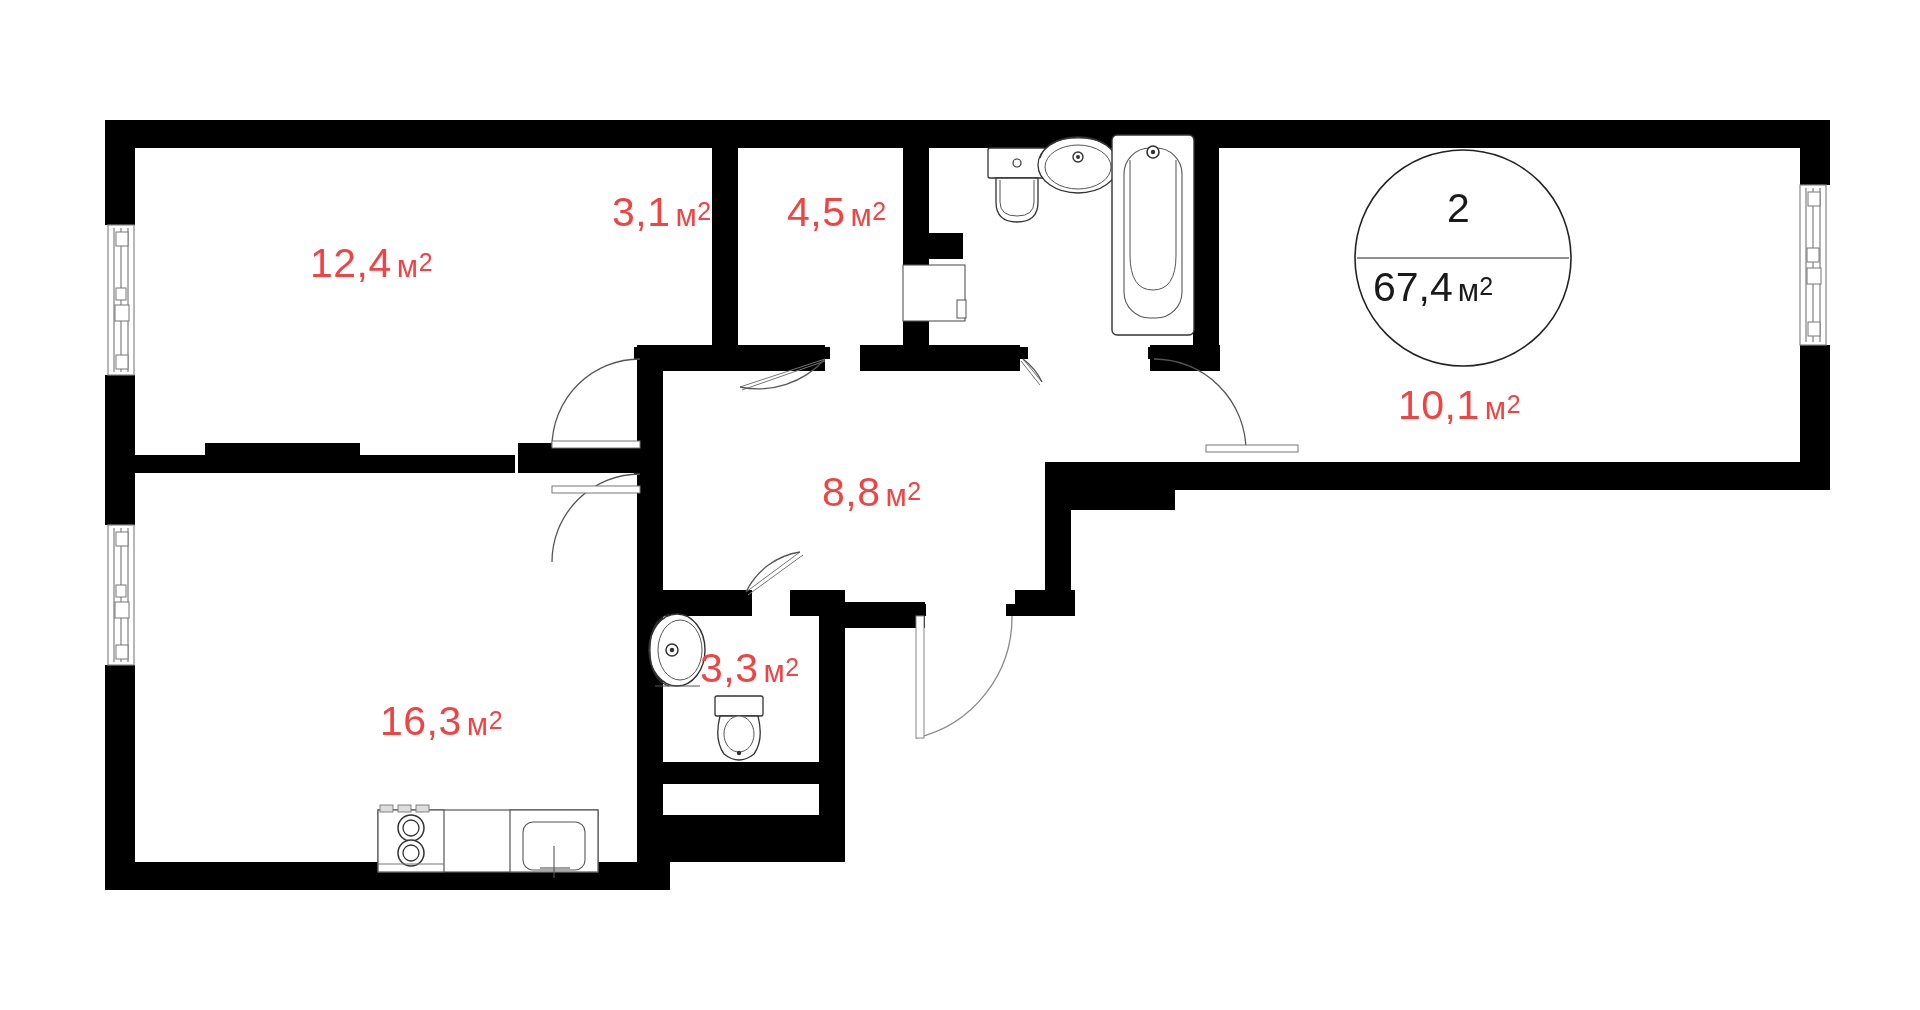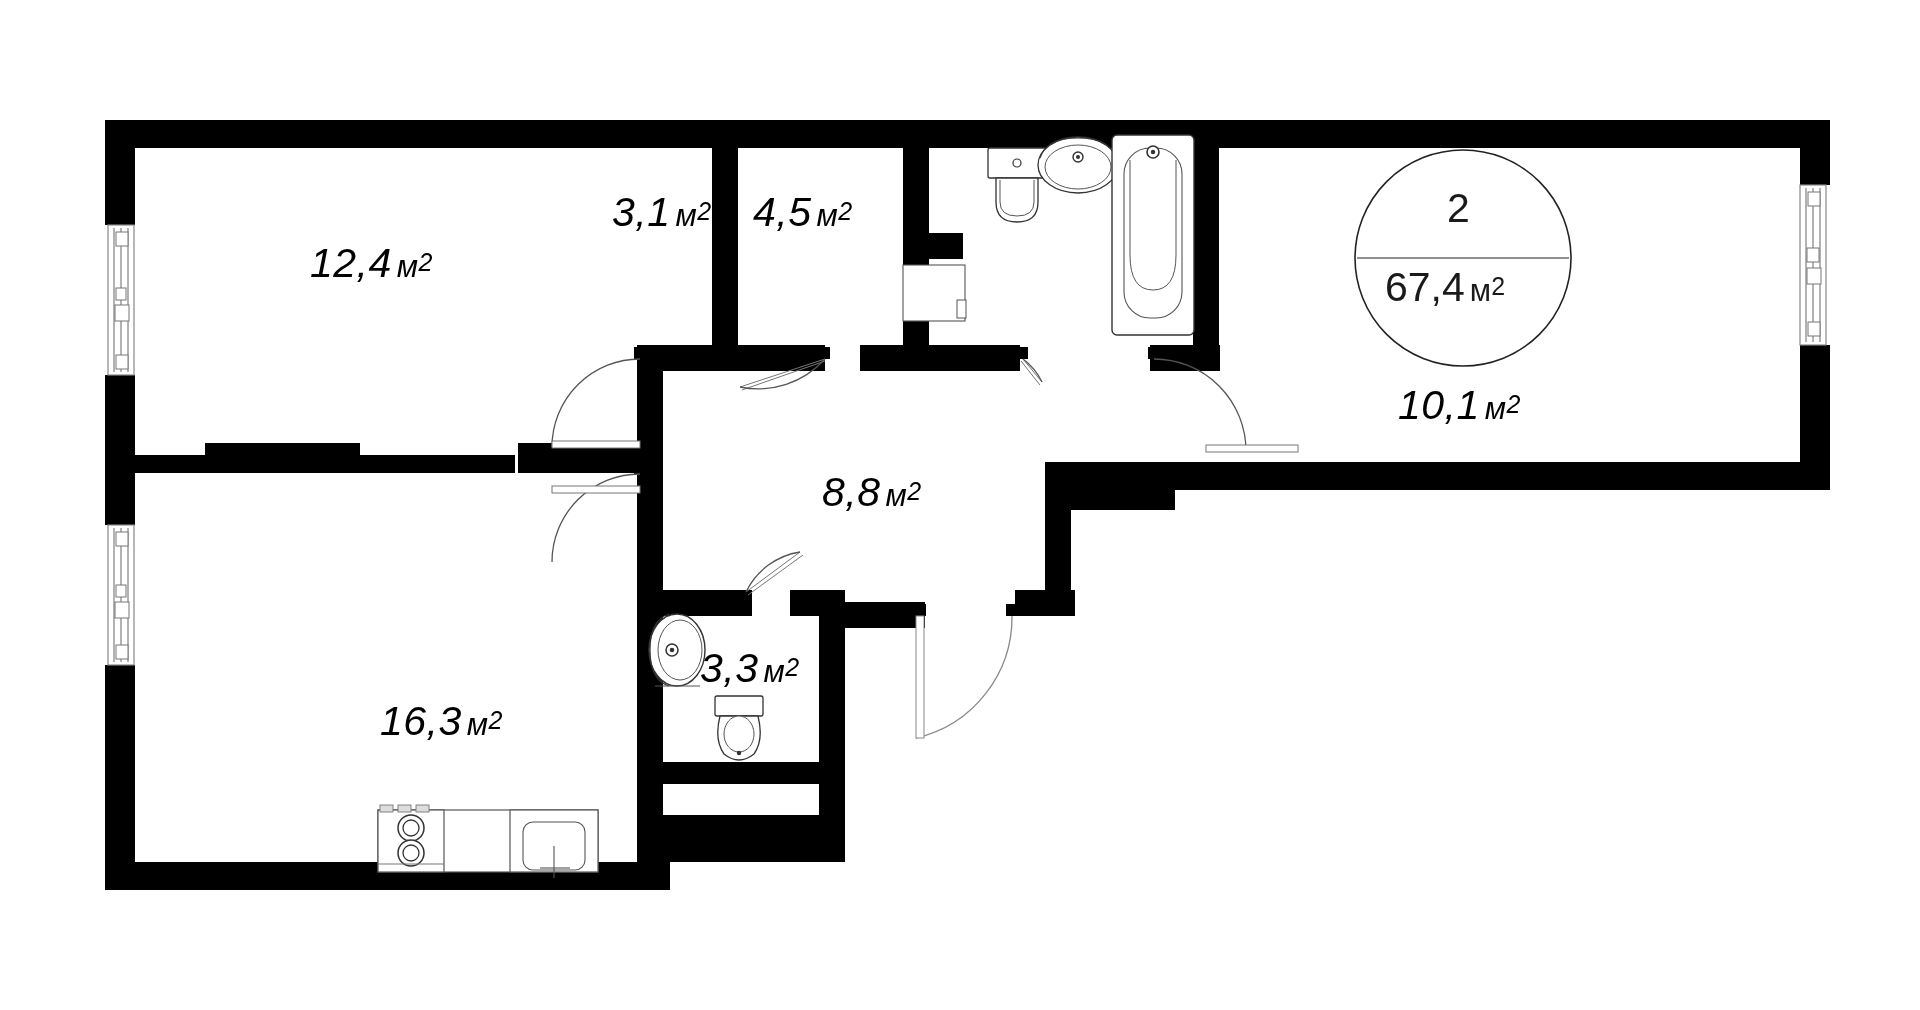--- a/index.html
+++ b/index.html
@@ -21,43 +21,42 @@
   #floorplan-svg {
     position: absolute;
     top: 0; left: 0;
     width: 1920px;
     height: 1010px;
     display: block;
   }
   .area-label {
     position: absolute;
     font-family: "Liberation Sans", sans-serif;
-    color: #000000;
+    color: #ef4444;
     white-space: nowrap;
     user-select: none;
     letter-spacing: 0.5px;
-    font-style: italic;
   }
   .area-label .num { font-size: 41px; }
   .area-label .unit { font-size: 31px; margin-left: 5px; }
   .area-label .sup { font-size: 25px; vertical-align: super; line-height: 0; }
   .badge-number {
     position: absolute;
     font-size: 41px;
     color: #1a1a1a;
     white-space: nowrap;
     user-select: none;
   }
   .badge-area {
     position: absolute;
     color: #1a1a1a;
     white-space: nowrap;
     user-select: none;
   }
-  .badge-area .num { font-size: 41px; margin-left: 12px; }
+  .badge-area .num { font-size: 41px; }
   .badge-area .unit { font-size: 31px; margin-left: 5px; }
   .badge-area .sup { font-size: 25px; vertical-align: super; line-height: 0; }
 </style>
 </head>
 <body>
 
 <div id="plan-root">
 
   <svg id="floorplan-svg" viewBox="0 0 1920 1010" xmlns="http://www.w3.org/2000/svg">
 
@@ -291,21 +290,21 @@
   </div>
 
   <div class="area-label" style="left:310px; top:240px;">
     <span class="num">12,4</span><span class="unit">м</span><span class="sup">2</span>
   </div>
 
   <div class="area-label" style="left:612px; top:189px;">
     <span class="num">3,1</span><span class="unit">м</span><span class="sup">2</span>
   </div>
 
-  <div class="area-label" style="left:753px; top:189px;">
+  <div class="area-label" style="left:787px; top:189px;">
     <span class="num">4,5</span><span class="unit">м</span><span class="sup">2</span>
   </div>
 
   <div class="area-label" style="left:822px; top:469px;">
     <span class="num">8,8</span><span class="unit">м</span><span class="sup">2</span>
   </div>
 
   <div class="area-label" style="left:700px; top:645px;">
     <span class="num">3,3</span><span class="unit">м</span><span class="sup">2</span>
   </div>

